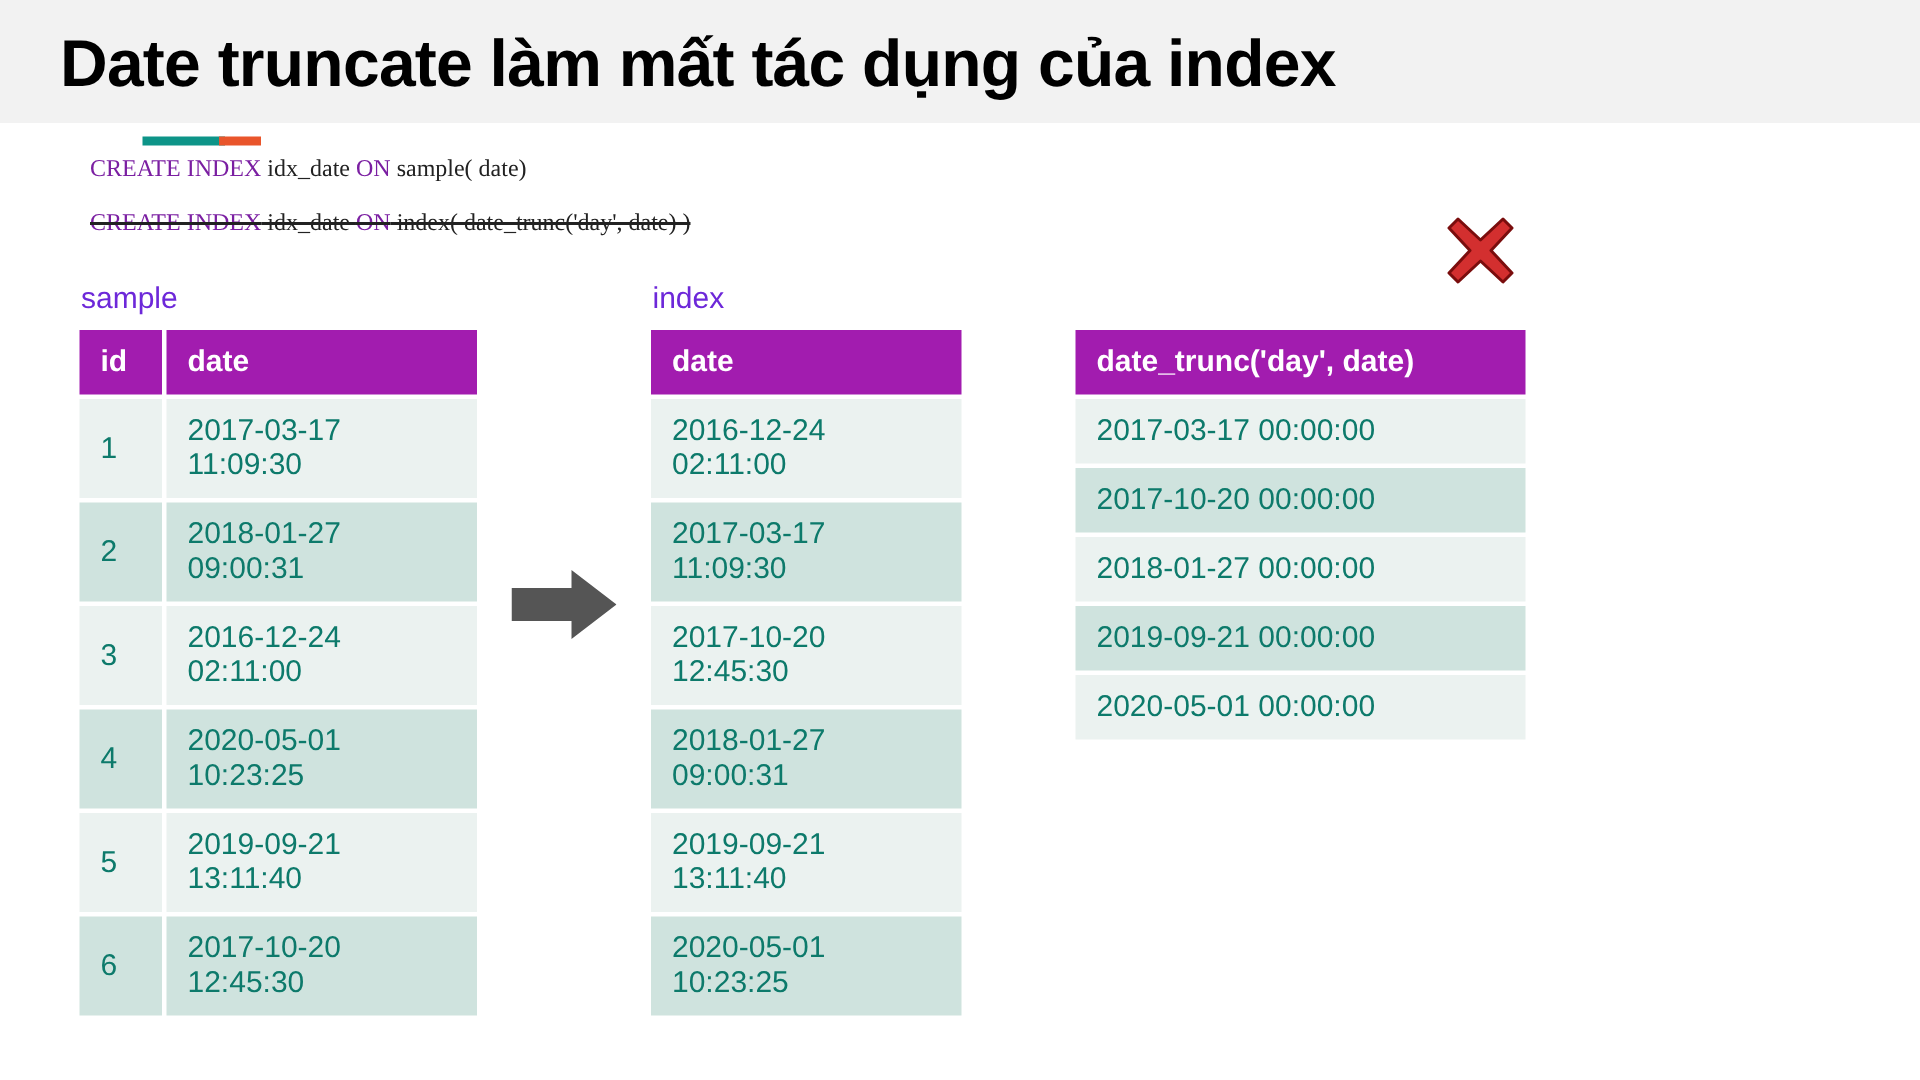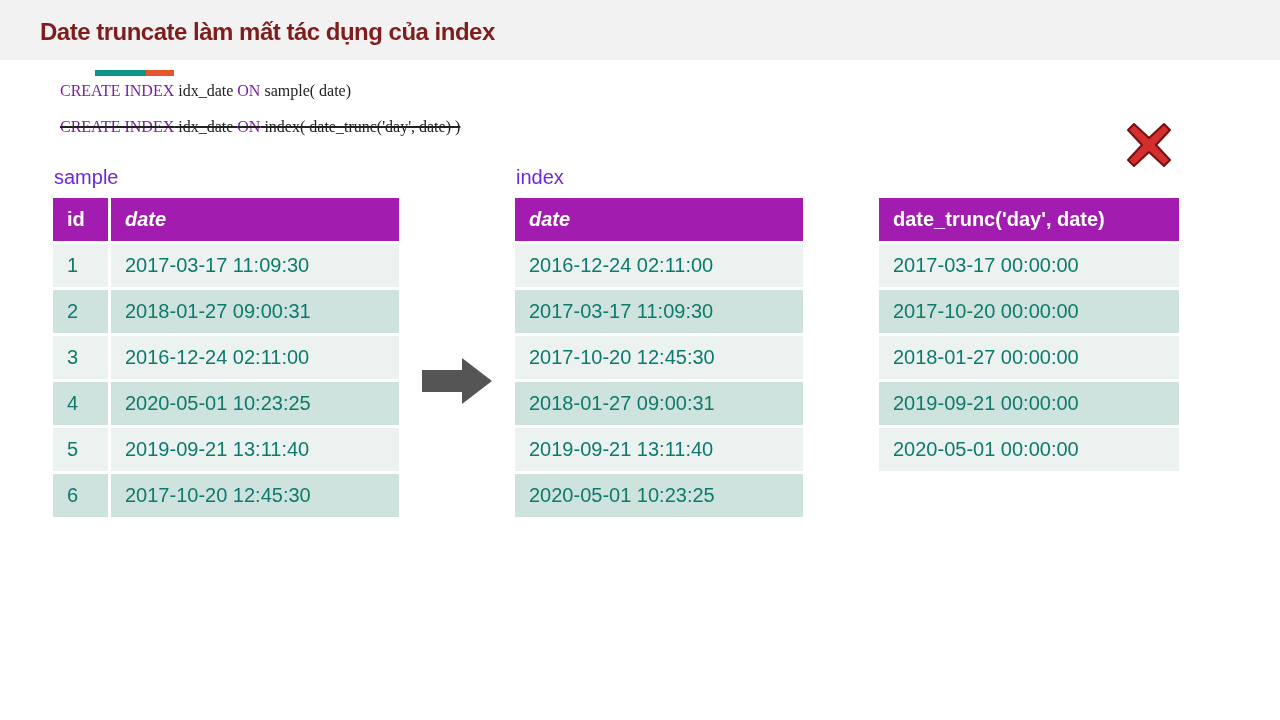--- a/index.html
+++ b/index.html
@@ -2,23 +2,23 @@
 <html><head>
 <meta charset="utf-8">
 <style>
   * { box-sizing: border-box; margin: 0; padding: 0; }
   html, body { width: 1280px; height: 720px; font-family: Arial, Helvetica, sans-serif; background: #fff; }
   .title-bar {
     background: #f2f2f2;
     padding: 18px 40px 14px 40px;
   }
   .title-bar h1 {
-    font-size: 24px;
+    font-size: 44px;
     font-weight: 800;
-    color: #7f1d1d;
+    color: #000000;
     letter-spacing: -0.5px;
   }
   .accent {
     position: relative;
     height: 6px;
     margin-left: 95px;
     margin-top: 2px;
   }
   .accent .teal { display:inline-block; width: 55px; height:6px; background:#0d9488; }
   .accent .orange { display:inline-block; width: 28px; height:6px; background:#e9552b; margin-left:-4px; }
@@ -62,21 +62,21 @@
   }
   .arrow-cell svg { display:block; }
   .index-wrap { margin-left: 0; }
   .trunc-wrap { position:relative; margin-left: 70px; }
   .x-mark {
     position:absolute;
     top:-44px;
     right:10px;
   }
   .fixed-w-id { width: 55px; }
-  .fixed-w-date { width: 288px; font-style: italic; }
+  .fixed-w-date { width: 207px; }
 </style>
 </head>
 <body>
 
 <div class="title-bar">
   <h1>Date truncate làm mất tác dụng của index</h1>
 </div>
 <div class="accent">
   <span class="teal"></span><span class="orange"></span>
 </div>

